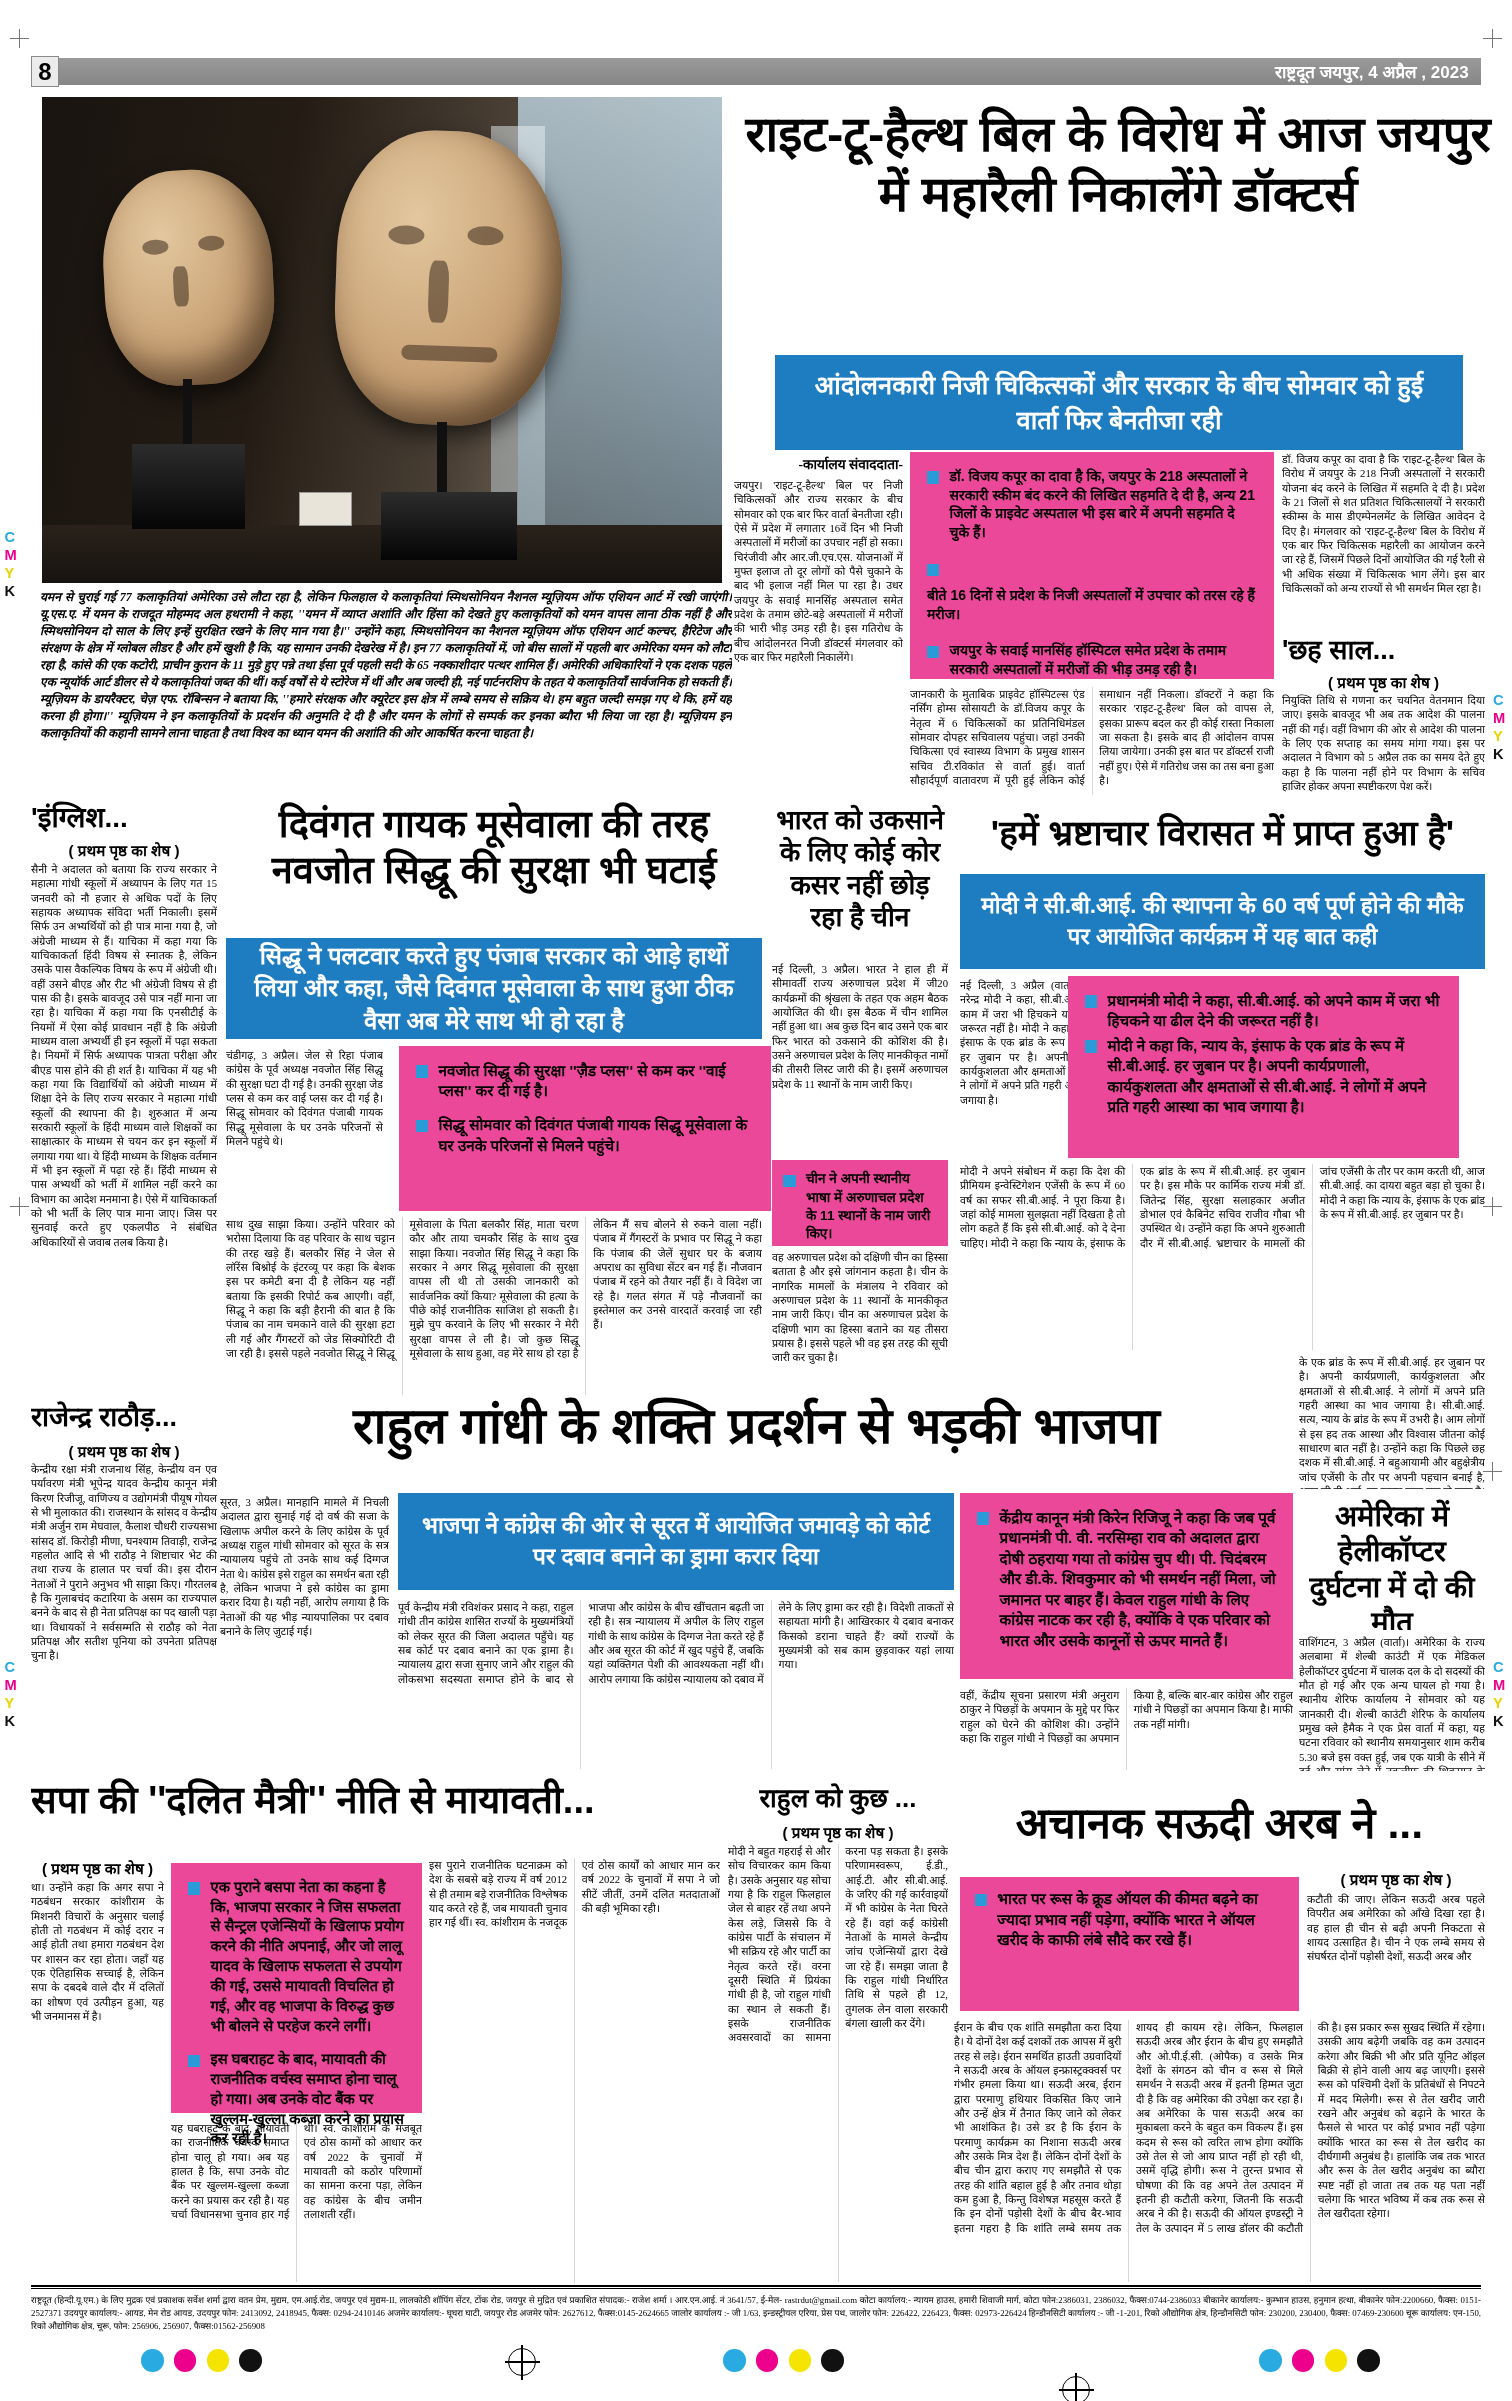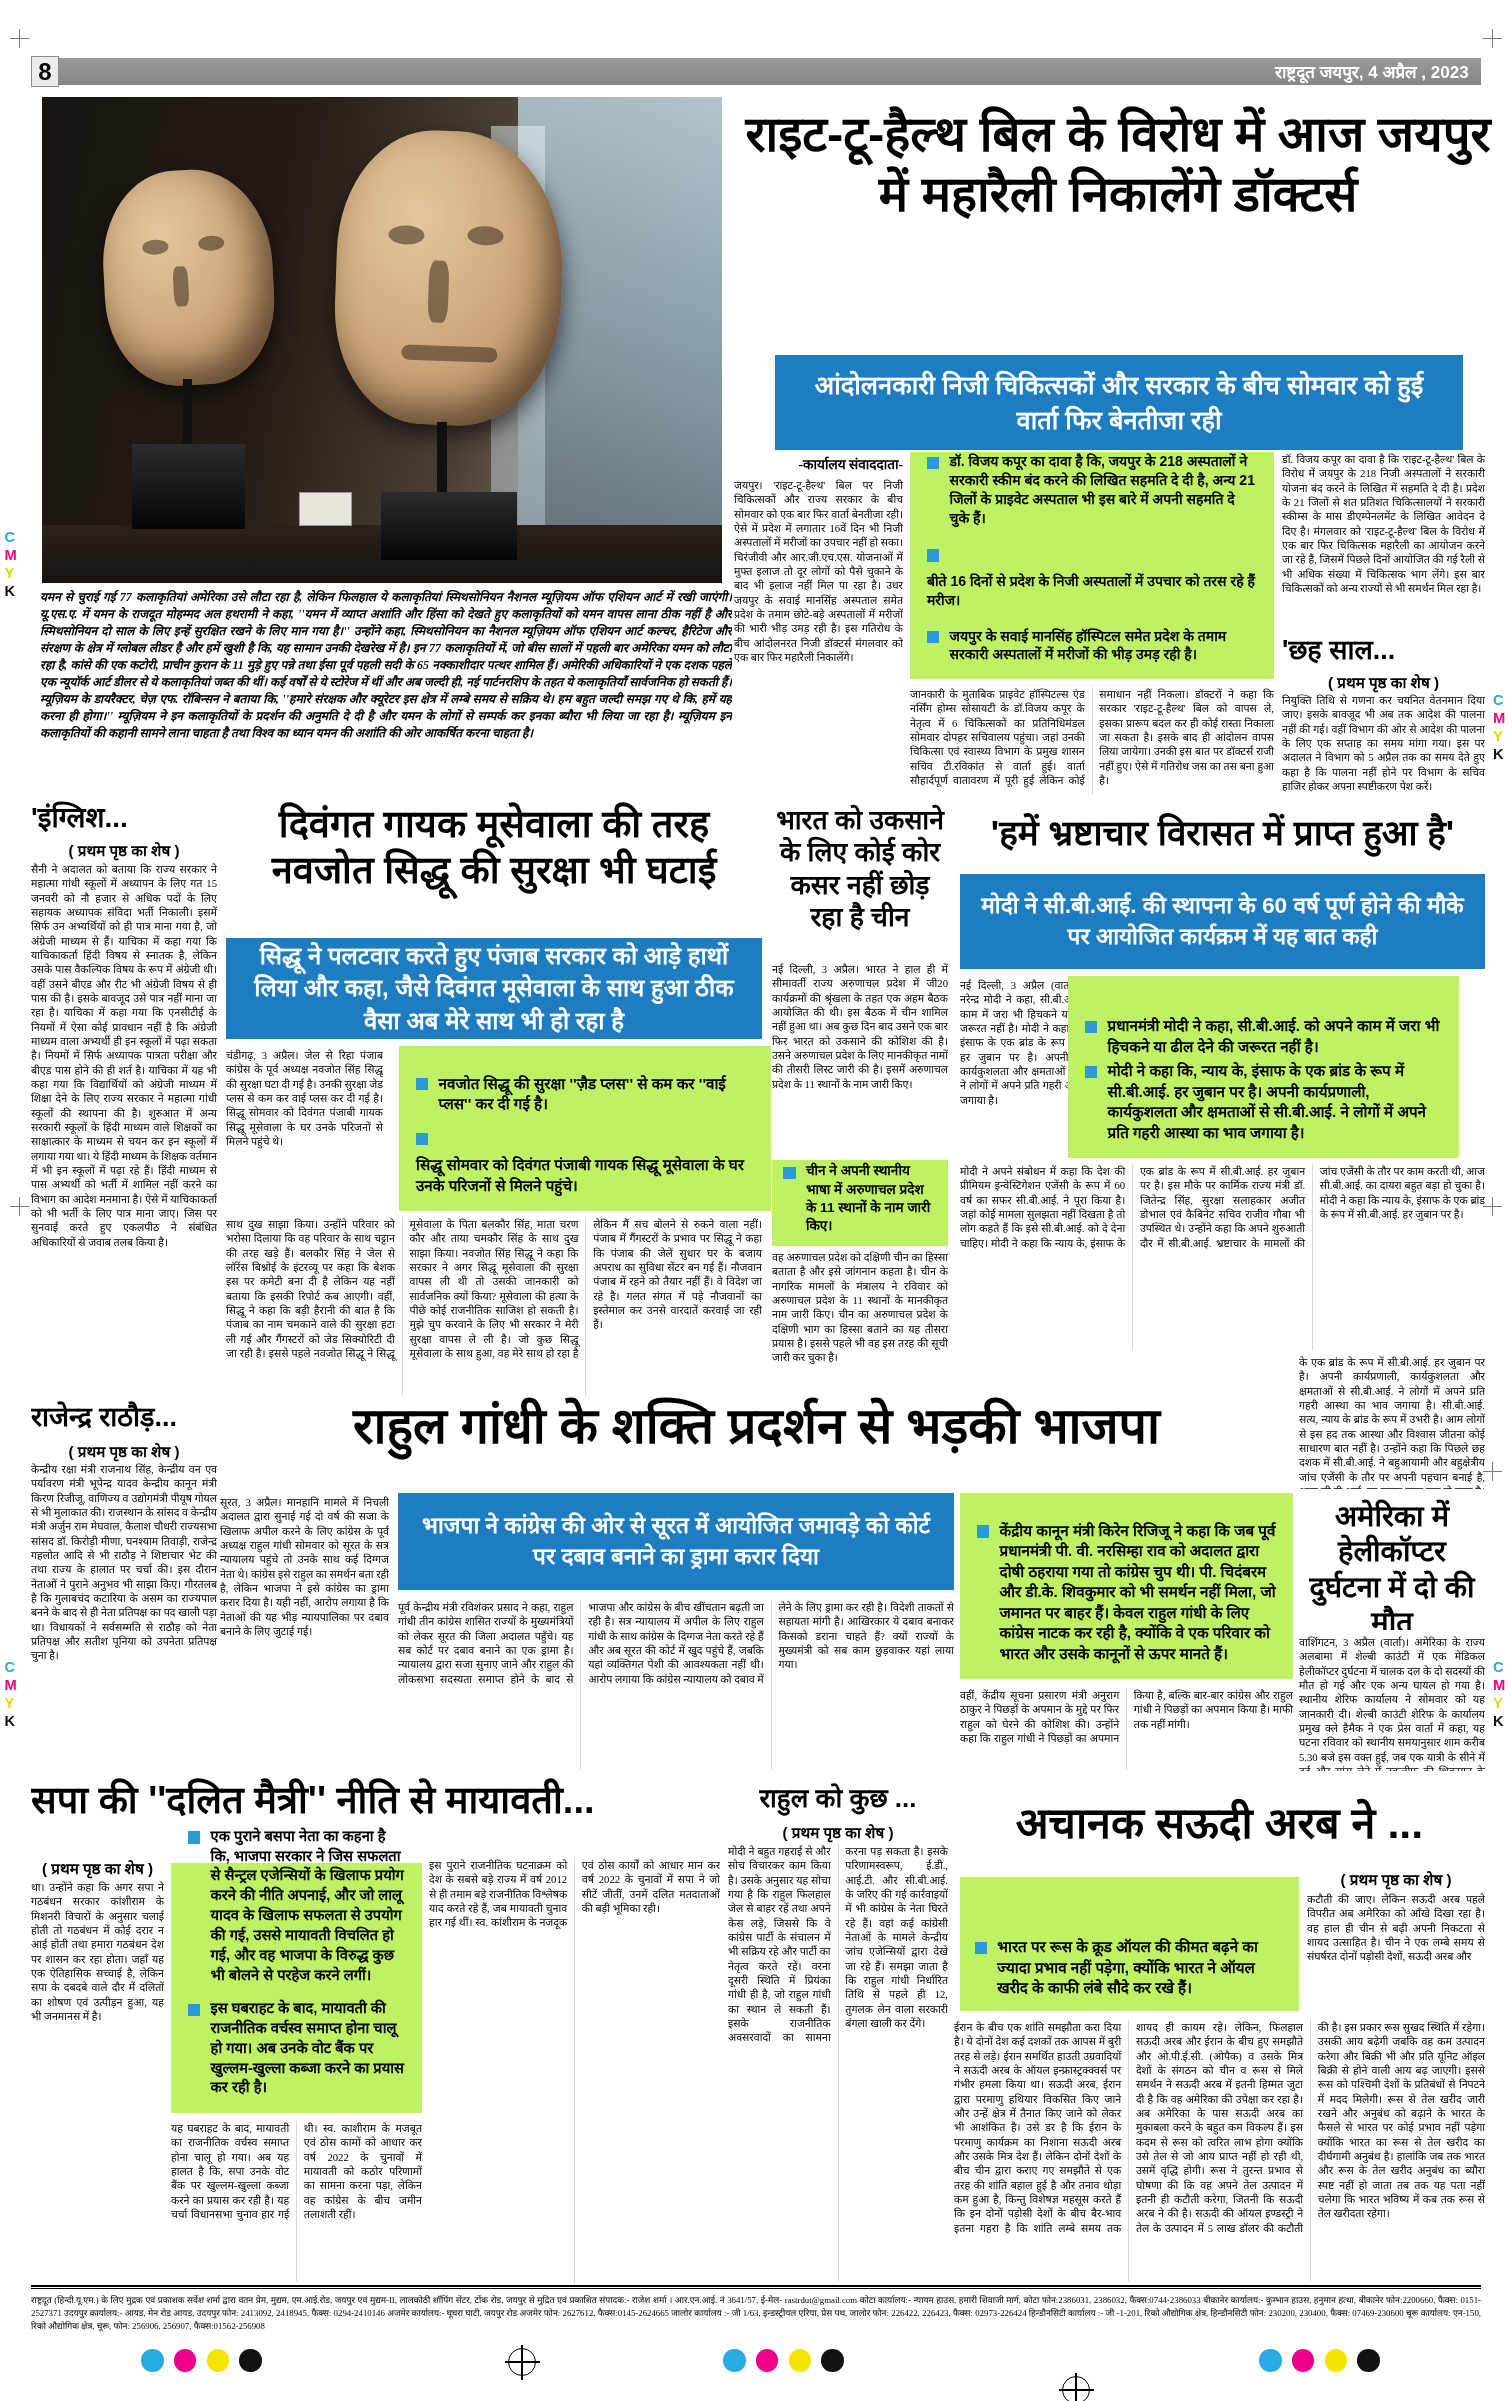--- a/index.html
+++ b/index.html
@@ -10,21 +10,21 @@
   
   .pagenum{background:#ececec;border:0.6px solid #8a8a8a;display:flex;align-items:center;justify-content:center;
            font-family:"Liberation Sans",sans-serif;font-weight:800;font-size:24px;}
   .graybar{background:linear-gradient(#9a9a9a,#868686);color:#fff;display:flex;align-items:center;justify-content:flex-end;
            font-family:"Liberation Sans",sans-serif;font-weight:700;font-size:17px;padding-right:12.4px;box-sizing:border-box;}
   
   .hl{font-family:"Liberation Sans","DejaVu Sans",sans-serif;font-weight:800;text-align:center;line-height:1.22;color:#000;}
   .subline{font-family:"Liberation Sans",sans-serif;font-weight:700;text-align:center;font-size:15.2px;}
   .deck{background:#1e7dc0;color:#fff;font-family:"Liberation Sans",sans-serif;font-weight:700;text-align:center;
         display:flex;align-items:center;justify-content:center;line-height:1.35;padding:5.6px 17px;box-sizing:border-box;}
-  .bbox{background:#bef264;padding:14.7px 17px;box-sizing:border-box;display:flex;flex-direction:column;gap:17px;justify-content:flex-end;}
+  .bbox{background:#ec4899;padding:14.7px 17px;box-sizing:border-box;display:flex;flex-direction:column;gap:17px;}
   .bullet{display:flex;gap:10.2px;font-family:"Liberation Sans",sans-serif;font-weight:700;line-height:1.35;text-align:left;}
   .sq{width:12.4px;height:12.4px;background:#2b9bd7;flex:none;margin-top:4.5px;}
   .body{font-size:10.7px;line-height:1.34;text-align:justify;}
   .cols2{column-count:2;column-gap:14.7px;column-rule:0.6px solid #d6d6d6;}
   .cols3{column-count:3;column-gap:14.7px;column-rule:0.6px solid #d6d6d6;}
   .byline{font-weight:700;text-align:right;font-size:13.6px;}
   .caption{font-style:italic;font-weight:600;font-size:12px;line-height:1.42;text-align:justify;}
   
   .photo{background:linear-gradient(100deg,#191410 0%,#241c14 34%,#4a4036 62%,#77695a 78%,#9eb0ba 100%);}
   .pf-case{position:absolute;right:0;top:0;width:30%;height:100%;
@@ -126,21 +126,21 @@
   <div class="abs body clip" style="left:31px;top:862px;width:186px;height:534px;">सैनी ने अदालत को बताया कि राज्य सरकार ने महात्मा गांधी स्कूलों में अध्यापन के लिए गत 15 जनवरी को नौ हजार से अधिक पदों के लिए सहायक अध्यापक संविदा भर्ती निकाली। इसमें सिर्फ उन अभ्यर्थियों को ही पात्र माना गया है, जो अंग्रेजी माध्यम से हैं। याचिका में कहा गया कि याचिकाकर्ता हिंदी विषय से स्नातक है, लेकिन उसके पास वैकल्पिक विषय के रूप में अंग्रेजी थी। वहीं उसने बीएड और रीट भी अंग्रेजी विषय से ही पास की है। इसके बावजूद उसे पात्र नहीं माना जा रहा है। याचिका में कहा गया कि एनसीटीई के नियमों में ऐसा कोई प्रावधान नहीं है कि अंग्रेजी माध्यम वाला अभ्यर्थी ही इन स्कूलों में पढ़ा सकता है। नियमों में सिर्फ अध्यापक पात्रता परीक्षा और बीएड पास होने की ही शर्त है। याचिका में यह भी कहा गया कि विद्यार्थियों को अंग्रेजी माध्यम में शिक्षा देने के लिए राज्य सरकार ने महात्मा गांधी स्कूलों की स्थापना की है। शुरुआत में अन्य सरकारी स्कूलों के हिंदी माध्यम वाले शिक्षकों का साक्षात्कार के माध्यम से चयन कर इन स्कूलों में लगाया गया था। ये हिंदी माध्यम के शिक्षक वर्तमान में भी इन स्कूलों में पढ़ा रहे हैं। हिंदी माध्यम से पास अभ्यर्थी को भर्ती में शामिल नहीं करने का विभाग का आदेश मनमाना है। ऐसे में याचिकाकर्ता को भी भर्ती के लिए पात्र माना जाए। जिस पर सुनवाई करते हुए एकलपीठ ने संबंधित अधिकारियों से जवाब तलब किया है।</div>
 
   <div class="abs deck" style="left:226px;top:938px;width:536px;height:101px;font-size:24px;">सिद्धू ने पलटवार करते हुए पंजाब सरकार को आड़े हाथों लिया और कहा, जैसे दिवंगत मूसेवाला के साथ हुआ ठीक वैसा अब मेरे साथ भी हो रहा है</div>
   <div class="abs hl clip" style="left:226px;top:801px;width:536px;height:102px;font-size:38px;">दिवंगत गायक मूसेवाला की तरह नवजोत सिद्धू की सुरक्षा भी घटाई</div>
   <div class="abs body clip" style="left:226px;top:1048px;width:157px;height:163px;">चंडीगढ़, 3 अप्रैल। जेल से रिहा पंजाब कांग्रेस के पूर्व अध्यक्ष नवजोत सिंह सिद्धू की सुरक्षा घटा दी गई है। उनकी सुरक्षा जेड प्लस से कम कर वाई प्लस कर दी गई है। सिद्धू सोमवार को दिवंगत पंजाबी गायक सिद्धू मूसेवाला के घर उनके परिजनों से मिलने पहुंचे थे।</div>
   <div class="abs bbox" style="left:391px;top:1046px;width:372px;height:165px;gap:13.6px;margin-left:8px;">
     <div class="bullet" style="font-size:15.2px;">
         <span class="sq"></span>
         <span>नवजोत सिद्धू की सुरक्षा ''ज़ैड प्लस'' से कम कर ''वाई प्लस'' कर दी गई है।</span>
       </div>
-    <div class="bullet" style="font-size:15.2px;flex-direction:column;">
+    <div class="bullet" style="font-size:15.2px;">
         <span class="sq"></span>
         <span>सिद्धू सोमवार को दिवंगत पंजाबी गायक सिद्धू मूसेवाला के घर उनके परिजनों से मिलने पहुंचे।</span>
       </div>
   </div>
   <div class="abs body cols3 clip" style="left:226px;top:1217px;width:536px;height:178px;">साथ दुख साझा किया। उन्होंने परिवार को भरोसा दिलाया कि वह परिवार के साथ चट्टान की तरह खड़े हैं। बलकौर सिंह ने जेल से लॉरेंस बिश्नोई के इंटरव्यू पर कहा कि बेशक इस पर कमेटी बना दी है लेकिन यह नहीं बताया कि इसकी रिपोर्ट कब आएगी। वहीं, सिद्धू ने कहा कि बड़ी हैरानी की बात है कि पंजाब का नाम चमकाने वाले की सुरक्षा हटा ली गई और गैंगस्टरों को जेड सिक्योरिटी दी जा रही है। इससे पहले नवजोत सिद्धू ने सिद्धू मूसेवाला के पिता बलकौर सिंह, माता चरण कौर और ताया चमकौर सिंह के साथ दुख साझा किया। नवजोत सिंह सिद्धू ने कहा कि सरकार ने अगर सिद्धू मूसेवाला की सुरक्षा वापस ली थी तो उसकी जानकारी को सार्वजनिक क्यों किया? मूसेवाला की हत्या के पीछे कोई राजनीतिक साजिश हो सकती है। मुझे चुप करवाने के लिए भी सरकार ने मेरी सुरक्षा वापस ले ली है। जो कुछ सिद्धू मूसेवाला के साथ हुआ, वह मेरे साथ हो रहा है लेकिन मैं सच बोलने से रुकने वाला नहीं। पंजाब में गैंगस्टरों के प्रभाव पर सिद्धू ने कहा कि पंजाब की जेलें सुधार घर के बजाय अपराध का सुविधा सेंटर बन गई हैं। नौजवान पंजाब में रहने को तैयार नहीं हैं। वे विदेश जा रहे है। गलत संगत में पड़े नौजवानों का इस्तेमाल कर उनसे वारदातें करवाई जा रही हैं।</div>
 
   <div class="abs hl clip" style="left:772px;top:804px;width:176px;height:151px;font-size:26.5px;">भारत को उकसाने के लिए कोई कोर कसर नहीं छोड़ रहा है चीन</div>
   <div class="abs body clip" style="left:772px;top:962px;width:176px;height:194px;">नई दिल्ली, 3 अप्रैल। भारत ने हाल ही में सीमावर्ती राज्य अरुणाचल प्रदेश में जी20 कार्यक्रमों की श्रृंखला के तहत एक अहम बैठक आयोजित की थी। इस बैठक में चीन शामिल नहीं हुआ था। अब कुछ दिन बाद उसने एक बार फिर भारत को उकसाने की कोशिश की है। उसने अरुणाचल प्रदेश के लिए मानकीकृत नामों की तीसरी लिस्ट जारी की है। इसमें अरुणाचल प्रदेश के 11 स्थानों के नाम जारी किए।</div>
   <div class="abs bbox" style="left:772px;top:1160px;width:176px;height:86px;padding:10.2px 11.3px;">
     <div class="bullet" style="font-size:13.6px;">

